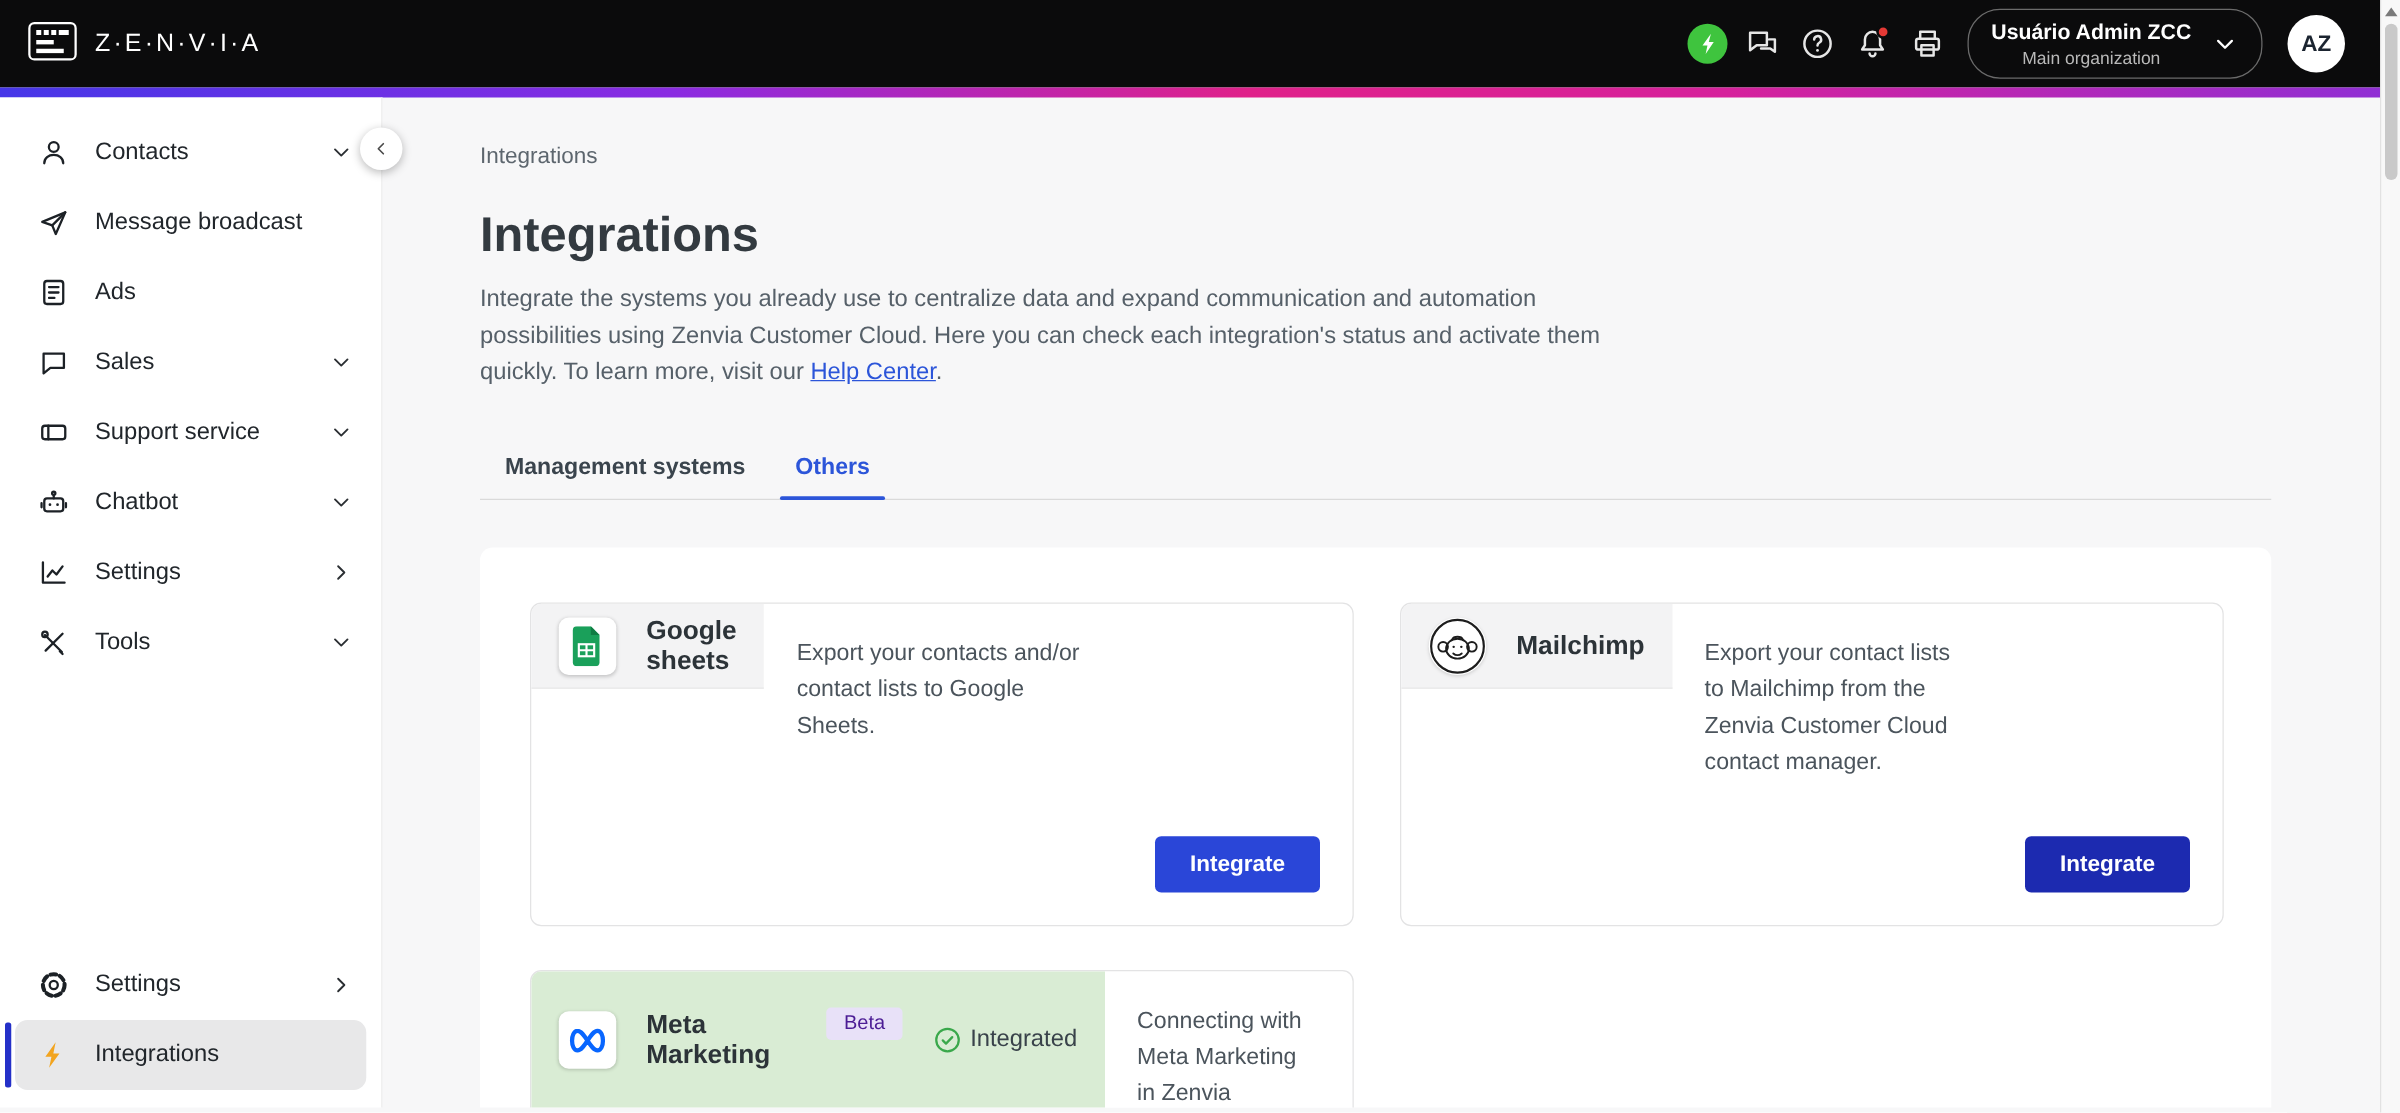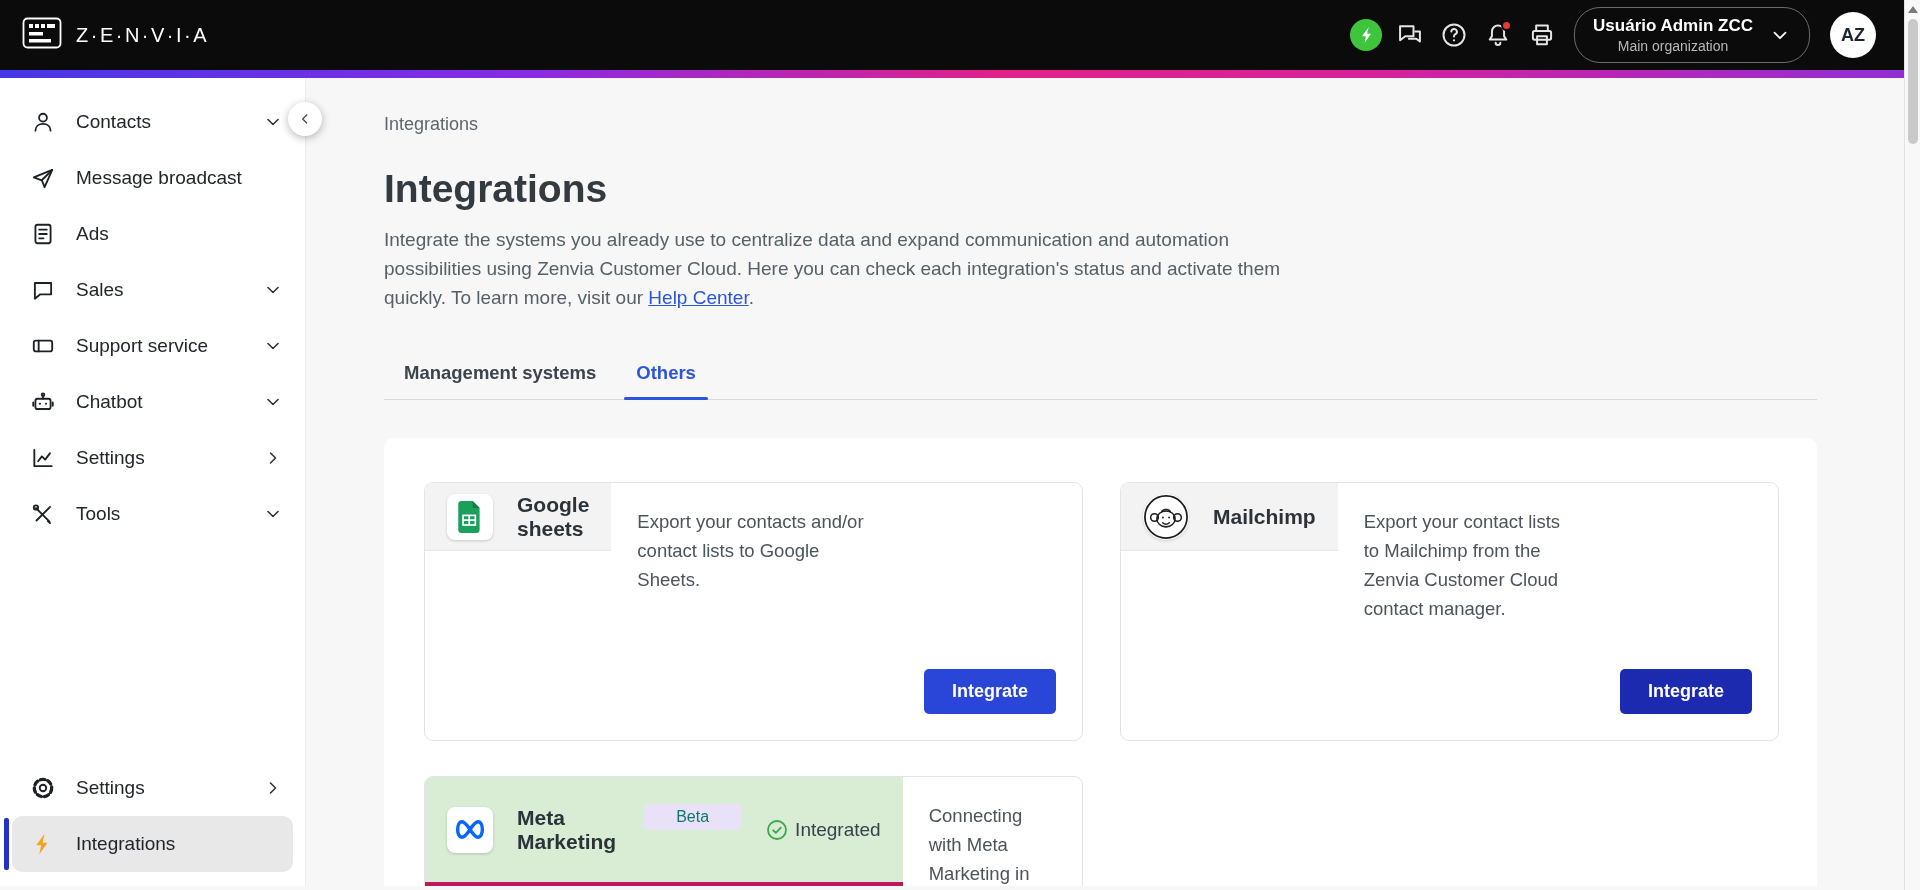--- a/index.html
+++ b/index.html
@@ -49,25 +49,25 @@
 
   .tabs { display:flex; margin-top:50px; border-bottom:1px solid #dadada; }
   .tab { font-size:18.5px; font-weight:600; color:#3a444d; padding:0 20px 15px; cursor:pointer; position:relative; }
   .tab.active { color:#2c55d9; }
   .tab.active::after { content:""; position:absolute; left:8px; right:8px; bottom:-1px; height:3px; background:#2c55d9; border-radius:2px; }
 
   .panel { margin-top:38px; background:#fff; border-radius:10px; padding:44px 40px; min-height:620px; }
   .cards-grid { display:grid; grid-template-columns:659px 659px; column-gap:37px; row-gap:35px; }
   .card { border:1px solid #e3e3e4; border-radius:9px; background:#fff; min-height:259px; display:flex; overflow:hidden; }
   .card-header { height:68px; background:#f3f3f4; border-bottom:1px solid #e7e7e8; display:flex; align-items:center; gap:24px; padding:0 22px; }
-  .card-meta .card-header { height:111px; background:#d9ecd4; border-bottom:6px solid #be185d; }
+  .card-meta .card-header { height:111px; background:#d9ecd4; border-bottom:1px solid #be185d; }
   .app-icon { width:46px; height:46px; border-radius:8px; background:#fff; display:flex; align-items:center; justify-content:center; box-shadow:0 1px 3px rgba(0,0,0,.18); flex-shrink:0; }
   .app-icon.round { border-radius:50%; box-shadow:0 1px 3px rgba(0,0,0,.15); }
   .card-title { font-size:21px; font-weight:700; color:#2c3338; }
-  .beta-chip { font-size:16px; background:#e8e1f8; color:#0f766e; padding:4px 32px; border-radius:4px; margin-left:4px; transform:translateY(-13px); }
+  .beta-chip { font-size:16px; background:#e8e1f8; color:#4c1d95; padding:4px 14px; border-radius:4px; margin-left:21px; transform:translateY(-13px); }
   .status-group { margin-left:auto; display:flex; align-items:center; gap:6px; }
   .status-group svg { stroke:#3aa84b; fill:none; stroke-width:1.8; stroke-linecap:round; stroke-linejoin:round; }
   .status-text { font-size:19px; color:#39424a; }
   .card-body { padding:24px 26px 0; font-size:18.5px; line-height:29px; color:#4b545c; }
   .card-footer { margin-top:auto; padding:0 26px 26px; display:flex; justify-content:flex-end; }
   .btn { background:#2a46d8; color:#fff; font-family:inherit; font-weight:700; font-size:18px; padding:12px 28px; border:none; border-radius:5px; cursor:pointer; }
   .btn.btn-dark { background:#1c2ab0; }
 
   
   .scrollbar { position:fixed; top:0; right:0; width:16px; height:890px; background:#f8f8f8; border-left:1px solid #e2e2e2; z-index:60; }

